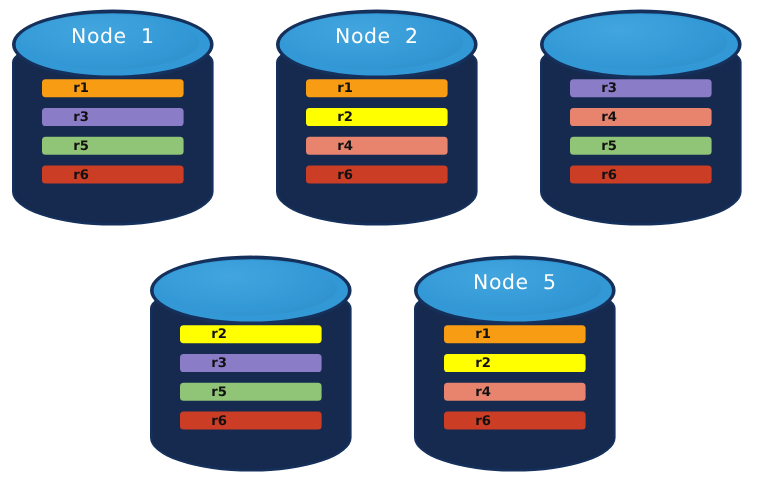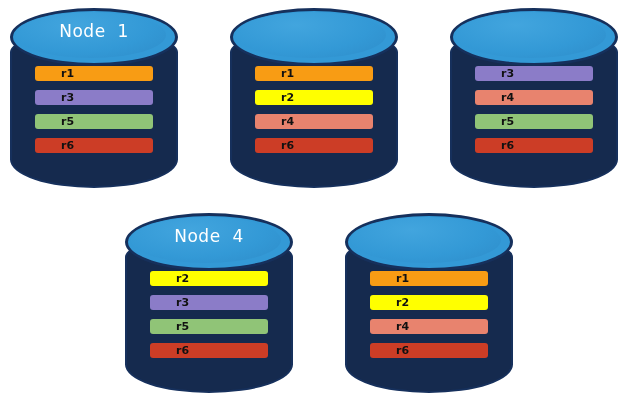--- a/index.html
+++ b/index.html
@@ -118,20 +118,21 @@
       <div class="bar" style="background: rgb(139, 124, 200);">r3</div>
       <div class="bar" style="background: rgb(144, 196, 119);">r5</div>
       <div class="bar" style="background: rgb(204, 61, 38);">r6</div>
     </div>
   </div>
 
   <div class="node" id="node-1">
     <div class="cyl-body"></div>
     <div class="cyl-top"></div>
     <div class="cyl-top-shade"></div>
+    <div class="node-label">Node  2</div>
     <div class="bars">
       <div class="bar" style="background: rgb(248, 156, 20);">r1</div>
       <div class="bar" style="background: rgb(255, 255, 0);">r2</div>
       <div class="bar" style="background: rgb(232, 131, 110);">r4</div>
       <div class="bar" style="background: rgb(204, 61, 38);">r6</div>
     </div>
   </div>
 
   <div class="node" id="node-2">
     <div class="cyl-body"></div>
@@ -142,33 +143,33 @@
       <div class="bar" style="background: rgb(232, 131, 110);">r4</div>
       <div class="bar" style="background: rgb(144, 196, 119);">r5</div>
       <div class="bar" style="background: rgb(204, 61, 38);">r6</div>
     </div>
   </div>
 
   <div class="node" id="node-3">
     <div class="cyl-body"></div>
     <div class="cyl-top"></div>
     <div class="cyl-top-shade"></div>
-    <div class="node-label">Node  4</div>
     <div class="bars">
       <div class="bar" style="background: rgb(255, 255, 0);">r2</div>
       <div class="bar" style="background: rgb(139, 124, 200);">r3</div>
       <div class="bar" style="background: rgb(144, 196, 119);">r5</div>
       <div class="bar" style="background: rgb(204, 61, 38);">r6</div>
     </div>
   </div>
 
   <div class="node" id="node-4">
     <div class="cyl-body"></div>
     <div class="cyl-top"></div>
     <div class="cyl-top-shade"></div>
+    <div class="node-label">Node  5</div>
     <div class="bars">
       <div class="bar" style="background: rgb(248, 156, 20);">r1</div>
       <div class="bar" style="background: rgb(255, 255, 0);">r2</div>
       <div class="bar" style="background: rgb(232, 131, 110);">r4</div>
       <div class="bar" style="background: rgb(204, 61, 38);">r6</div>
     </div>
   </div>
 
 </div>
 

